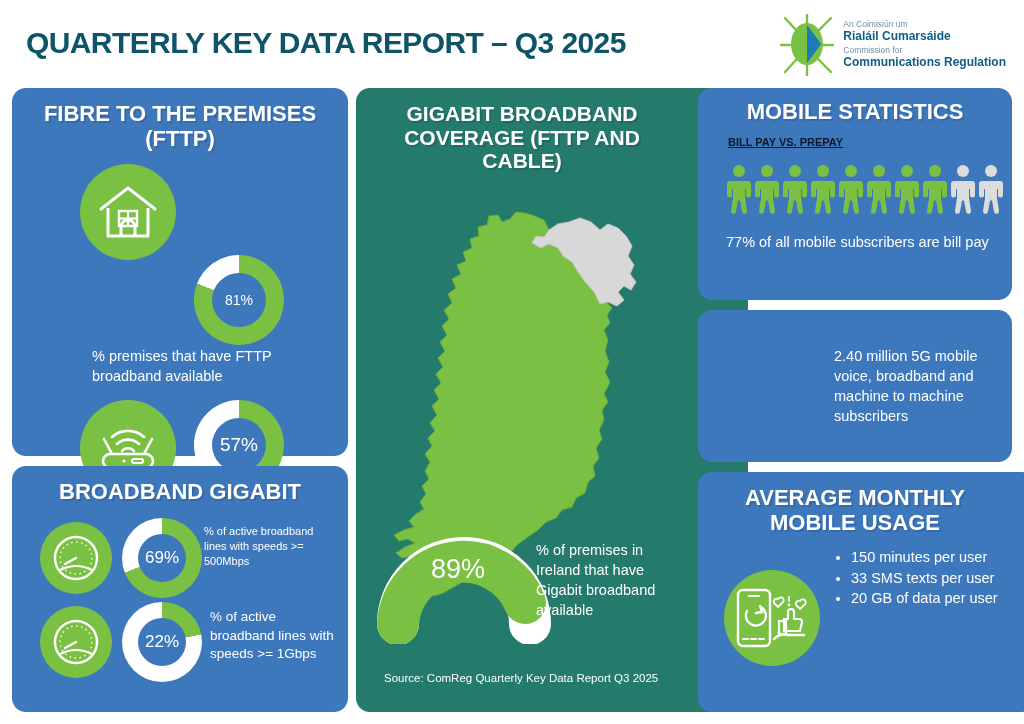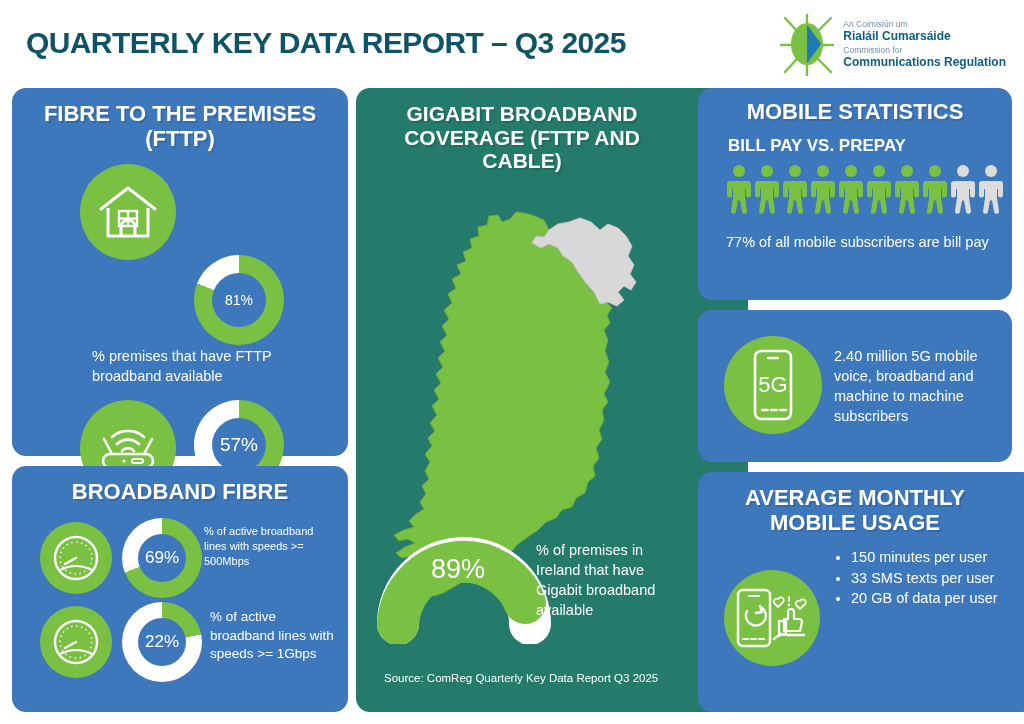--- a/index.html
+++ b/index.html
@@ -119,21 +119,21 @@
   <div class="donut" style="left:182px;top:312px;width:90px;height:90px;position:absolute;
        background:conic-gradient(#7ac143 0deg 205.2deg,#ffffff 205.2deg 360deg);">
     <div class="hole" style="left:18px;top:18px;width:54px;height:54px;background:#3d78bd;font-size:19px;">57%</div>
   </div>
 
   <div class="body-text" style="position:absolute;left:80px;top:403px;width:235px;">% of active broadband lines that are FTTP brodband</div>
 </div>
 
 <div class="panel blue" style="left:12px;top:466px;width:336px;height:246px;">
 
-  <div class="panel-title" style="position:absolute;left:10px;top:14px;width:316px;font-size:22px;">BROADBAND FIBRE</div>
+  <div class="panel-title" style="position:absolute;left:10px;top:14px;width:316px;font-size:22px;">BROADBAND GIGABIT</div>
 
   <div class="icon-circle" style="position:absolute;left:28px;top:56px;width:72px;height:72px;">
     <svg width="52" height="50" viewBox="0 0 52 50">
       <circle cx="26" cy="25" r="21" fill="none" stroke="#fff" stroke-width="2.4"></circle>
       <circle cx="26" cy="25" r="16" fill="none" stroke="#fff" stroke-width="1.4" stroke-dasharray="1.5 3.5"></circle>
       <line x1="26" y1="25" x2="15" y2="31" stroke="#fff" stroke-width="2.4" stroke-linecap="round"></line>
       <path d="M10 37 q16 -8 32 0" fill="none" stroke="#fff" stroke-width="2.2"></path>
     </svg>
   </div>
 
@@ -195,21 +195,21 @@
 
   <div class="body-text" style="position:absolute;left:180px;top:452px;width:146px;">% of premises in Ireland that have Gigabit broadband available</div>
 
   <div class="src-text" style="position:absolute;left:28px;top:584px;width:290px;">Source: ComReg Quarterly Key Data Report Q3 2025</div>
 </div>
 
 <div class="panel blue" style="left:698px;top:88px;width:314px;height:212px;">
 
   <div class="panel-title" style="position:absolute;left:12px;top:12px;width:290px;font-size:22px;">MOBILE STATISTICS</div>
 
-  <div style="position:absolute;left:30px;top:48px;color:#ffffff;font-size:17px;font-weight:bold;">BILL PAY VS. PREPAY</div>
+  <div style="position:absolute;left:30px;top:48px;color:#0f172a;font-size:11px;font-weight:bold;text-decoration:underline;">BILL PAY VS. PREPAY</div>
 
   <div class="people-row" id="pictogram" style="position:absolute;left:28px;top:76px;">
       <svg width="26" height="50" viewBox="0 0 26 50">
         <circle cx="13" cy="7" r="6" fill="#7ac143"></circle>
         <path d="M4 17 h18 a3 3 0 0 1 3 3 v11 a2.5 2.5 0 0 1 -5 0 v-6 h-1 v9 l2 13 a2.5 2.5 0 0 1 -5 0.4 l-2 -11 h-2 l-2 11 a2.5 2.5 0 0 1 -5 -0.4 l2 -13 v-9 h-1 v6 a2.5 2.5 0 0 1 -5 0 v-11 a3 3 0 0 1 3 -3 Z" fill="#7ac143"></path>
       </svg>
       <svg width="26" height="50" viewBox="0 0 26 50">
         <circle cx="13" cy="7" r="6" fill="#7ac143"></circle>
         <path d="M4 17 h18 a3 3 0 0 1 3 3 v11 a2.5 2.5 0 0 1 -5 0 v-6 h-1 v9 l2 13 a2.5 2.5 0 0 1 -5 0.4 l-2 -11 h-2 l-2 11 a2.5 2.5 0 0 1 -5 -0.4 l2 -13 v-9 h-1 v6 a2.5 2.5 0 0 1 -5 0 v-11 a3 3 0 0 1 3 -3 Z" fill="#7ac143"></path>
       </svg>
@@ -245,30 +245,20 @@
         <circle cx="13" cy="7" r="6" fill="#dcdcdc"></circle>
         <path d="M4 17 h18 a3 3 0 0 1 3 3 v11 a2.5 2.5 0 0 1 -5 0 v-6 h-1 v9 l2 13 a2.5 2.5 0 0 1 -5 0.4 l-2 -11 h-2 l-2 11 a2.5 2.5 0 0 1 -5 -0.4 l2 -13 v-9 h-1 v6 a2.5 2.5 0 0 1 -5 0 v-11 a3 3 0 0 1 3 -3 Z" fill="#dcdcdc"></path>
       </svg>
     </div>
 
   <div class="body-text" style="position:absolute;left:28px;top:144px;width:268px;">77% of all mobile subscribers are bill pay</div>
 </div>
 
 <div class="panel blue" style="left:698px;top:310px;width:314px;height:152px;">
 
-  <div class="icon-circle" style="position:absolute;left:26px;top:26px;width:98px;height:98px;">
-    <svg width="58" height="76" viewBox="0 0 58 76">
-      <rect x="11" y="4" width="36" height="68" rx="6" fill="none" stroke="#fff" stroke-width="2.6"></rect>
-      <line x1="24" y1="11" x2="34" y2="11" stroke="#fff" stroke-width="2.4" stroke-linecap="round"></line>
-      <line x1="18" y1="63" x2="24" y2="63" stroke="#fff" stroke-width="2.4" stroke-linecap="round"></line>
-      <line x1="27" y1="63" x2="33" y2="63" stroke="#fff" stroke-width="2.4" stroke-linecap="round"></line>
-      <line x1="36" y1="63" x2="42" y2="63" stroke="#fff" stroke-width="2.4" stroke-linecap="round"></line>
-      <text x="29" y="45" fill="#fff" font-size="22" font-family="Liberation Sans, sans-serif" text-anchor="middle">5G</text>
-    </svg>
-  </div>
 
   <div class="body-text" style="position:absolute;left:136px;top:36px;width:168px;">2.40 million 5G mobile voice, broadband and machine to machine subscribers</div>
 </div>
 
 <div class="panel blue" style="left:698px;top:472px;width:314px;height:240px;padding-left:24px;">
 
   <div class="panel-title" style="position:absolute;left:18px;top:14px;width:278px;font-size:22px;">AVERAGE MONTHLY MOBILE USAGE</div>
 
   <div class="icon-circle" style="position:absolute;left:26px;top:98px;width:96px;height:96px;">
     <svg width="76" height="62" viewBox="0 0 76 62">

